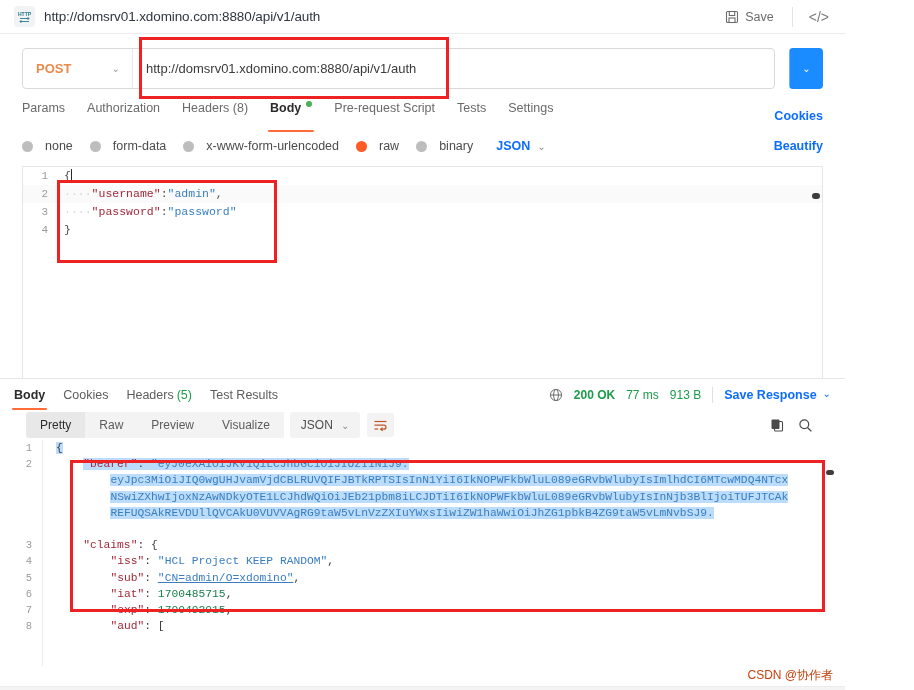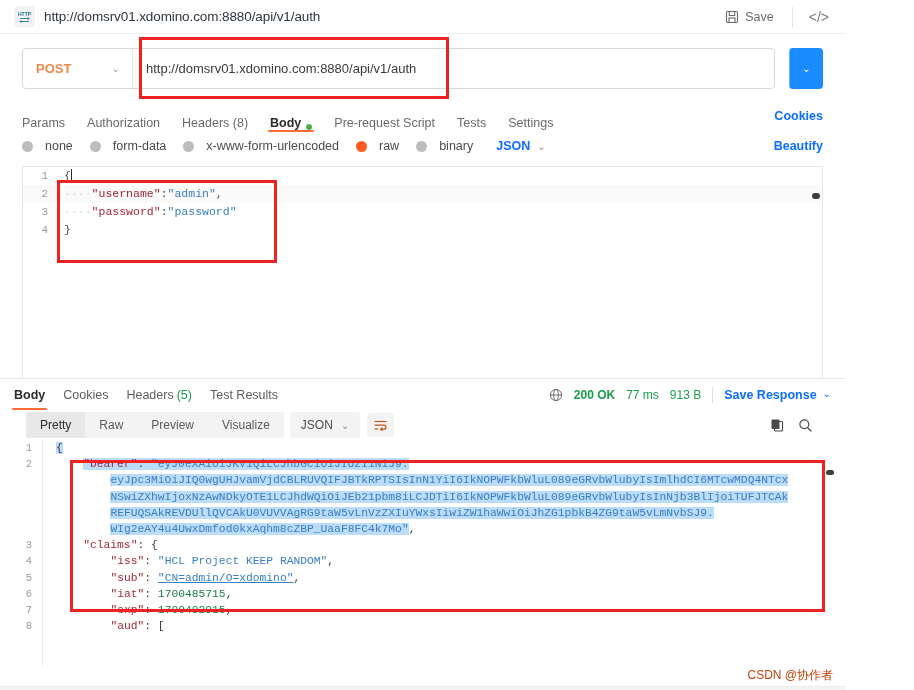--- a/index.html
+++ b/index.html
@@ -130,21 +130,21 @@
     padding: 0 22px;
     height: 29px;
     gap: 22px;
     position: relative;
   }
   .rtab {
     font-size: 12.5px;
     color: #6a6a6a;
     position: relative;
     height: 29px;
-    display: flex; align-items: flex-end; gap: 5px;
+    display: flex; align-items: flex-start; gap: 5px;
     cursor: pointer;
     white-space: nowrap;
   }
   .rtab.active { color: #2b2b2b; font-weight: 600; }
   .rtab.active::after {
     content: "";
     position: absolute;
     left: -2px; right: -2px; bottom: -2px;
     height: 2px;
     background: #ff6c37;
@@ -612,21 +612,20 @@
           <span class="rtext" style="padding-left: 54.4px;"><span class="r-str sel">NSwiZXhwIjoxNzAwNDkyOTE1LCJhdWQiOiJEb21pbm8iLCJDTiI6IkNOPWFkbWluL089eGRvbWlubyIsInNjb3BlIjoiTUFJTCAk</span></span>
         </div>
         <div class="rline">
           <span class="rln"></span>
           <span class="rfold"></span>
           <span class="rtext" style="padding-left: 54.4px;"><span class="r-str sel">REFUQSAkREVDUllQVCAkU0VUVVAgRG9taW5vLnVzZXIuYWxsIiwiZW1haWwiOiJhZG1pbkB4ZG9taW5vLmNvbSJ9.</span></span>
         </div>
         <div class="rline">
           <span class="rln"></span>
           <span class="rfold"></span>
-          <span class="rtext" style="padding-left: 54.4px;"><span class="r-str sel">WIg2eAY4u4UwxDmfod0kxAqhm8cZBP_UaaF8FC4k7Mo"</span><span class="r-punc">,</span></span>
         </div>
         <div class="rline">
           <span class="rln">3</span>
           <span class="rfold"></span>
           <span class="rtext" style="padding-left: 27.2px;"><span class="r-key">"claims"</span><span class="r-punc">: {</span></span>
         </div>
         <div class="rline">
           <span class="rln">4</span>
           <span class="rfold"></span>
           <span class="rtext" style="padding-left: 54.4px;"><span class="r-key">"iss"</span><span class="r-punc">: </span><span class="r-str">"HCL Project KEEP RANDOM"</span><span class="r-punc">,</span></span>

